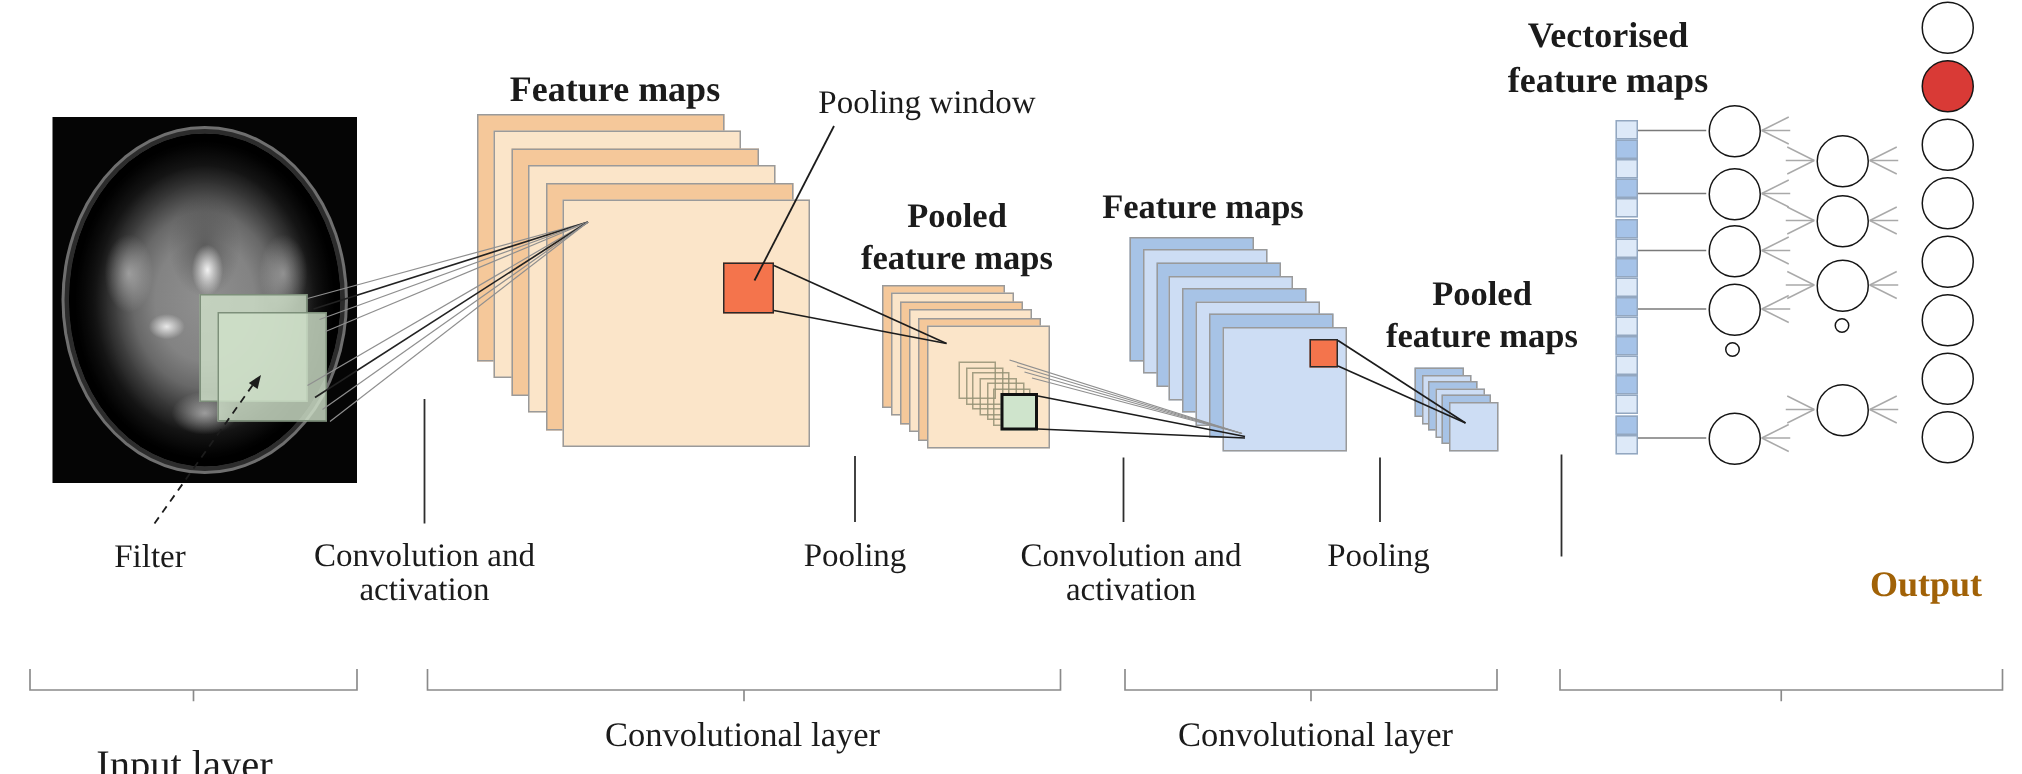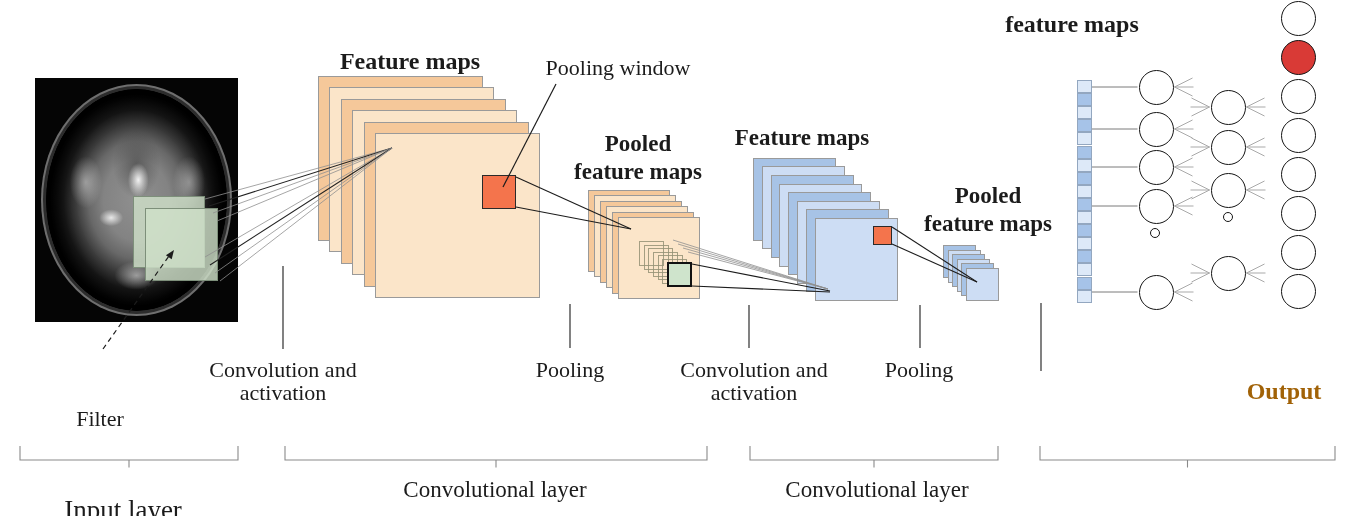--- a/index.html
+++ b/index.html
@@ -46,24 +46,25 @@
   <div class="lbl2 bold" style="left:638px;top:130px;font-size:23px;line-height:28px;">
     <span>Pooled</span>
     <span>feature maps</span>
   </div>
   <div class="lbl bold" style="left:802px;top:138px;font-size:23px;">Feature maps</div>
   <div class="lbl2 bold" style="left:988px;top:182px;font-size:23px;line-height:28px;">
     <span>Pooled</span>
     <span>feature maps</span>
   </div>
   <div class="lbl2 bold" style="left:1072px;top:9px;font-size:24px;line-height:30px;">
+    <span>Vectorised</span>
     <span>feature maps</span>
   </div>
 
-  <div class="lbl" style="left:100px;top:371px;font-size:22px;margin-top:48px;">Filter</div>
+  <div class="lbl" style="left:100px;top:371px;font-size:22px;">Filter</div>
   <div class="lbl2" style="left:283px;top:358px;font-size:22px;line-height:23px;">
     <span>Convolution and</span>
     <span>activation</span>
   </div>
   <div class="lbl" style="left:570px;top:370px;font-size:22px;">Pooling</div>
   <div class="lbl2" style="left:754px;top:358px;font-size:22px;line-height:23px;">
     <span>Convolution and</span>
     <span>activation</span>
   </div>
   <div class="lbl" style="left:919px;top:370px;font-size:22px;">Pooling</div>

